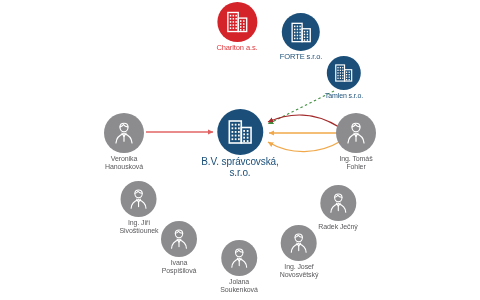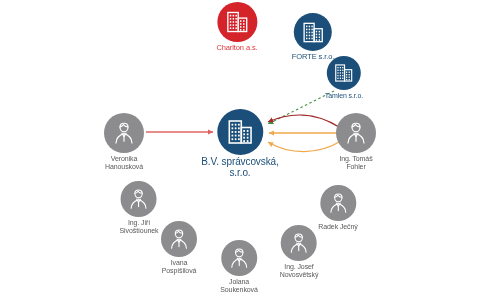--- a/index.html
+++ b/index.html
@@ -110,21 +110,21 @@
                 <rect x="14.40" y="15.80" width="1.35" height="1.5"></rect>
                 <rect x="17.20" y="15.80" width="1.35" height="1.5"></rect>
                 <rect x="14.40" y="18.50" width="1.35" height="1.5"></rect>
                 <rect x="17.20" y="18.50" width="1.35" height="1.5"></rect>
               </g>
             </g>
           </svg>
         </div>
         <div class="node-label lbl-company-red" style="font-size: 7.5px; color: rgb(224, 58, 62);">Charlton a.s.</div>
       </div>
-      <div class="node" style="left: 313px; top: 32px; transform: translate(-50%, -19px);">
+      <div class="node" style="left: 301px; top: 32px; transform: translate(-50%, -19px);">
         <div class="disc" style="width: 38px; height: 38px; background: rgb(27, 79, 121);">
           <svg viewBox="0 0 24 24" width="25" height="25">
             <g fill="none" stroke="#ffffff" stroke-width="1.25">
               <rect x="3.2" y="3.2" width="9.6" height="17.6"></rect>
               <rect x="12.8" y="8.4" width="7.8" height="12.4"></rect>
               <g fill="#ffffff" stroke="none">
                 <rect x="5.00" y="5.40" width="1.35" height="1.5"></rect>
                 <rect x="7.60" y="5.40" width="1.35" height="1.5"></rect>
                 <rect x="10.20" y="5.40" width="1.35" height="1.5"></rect>
                 <rect x="5.00" y="8.30" width="1.35" height="1.5"></rect>

